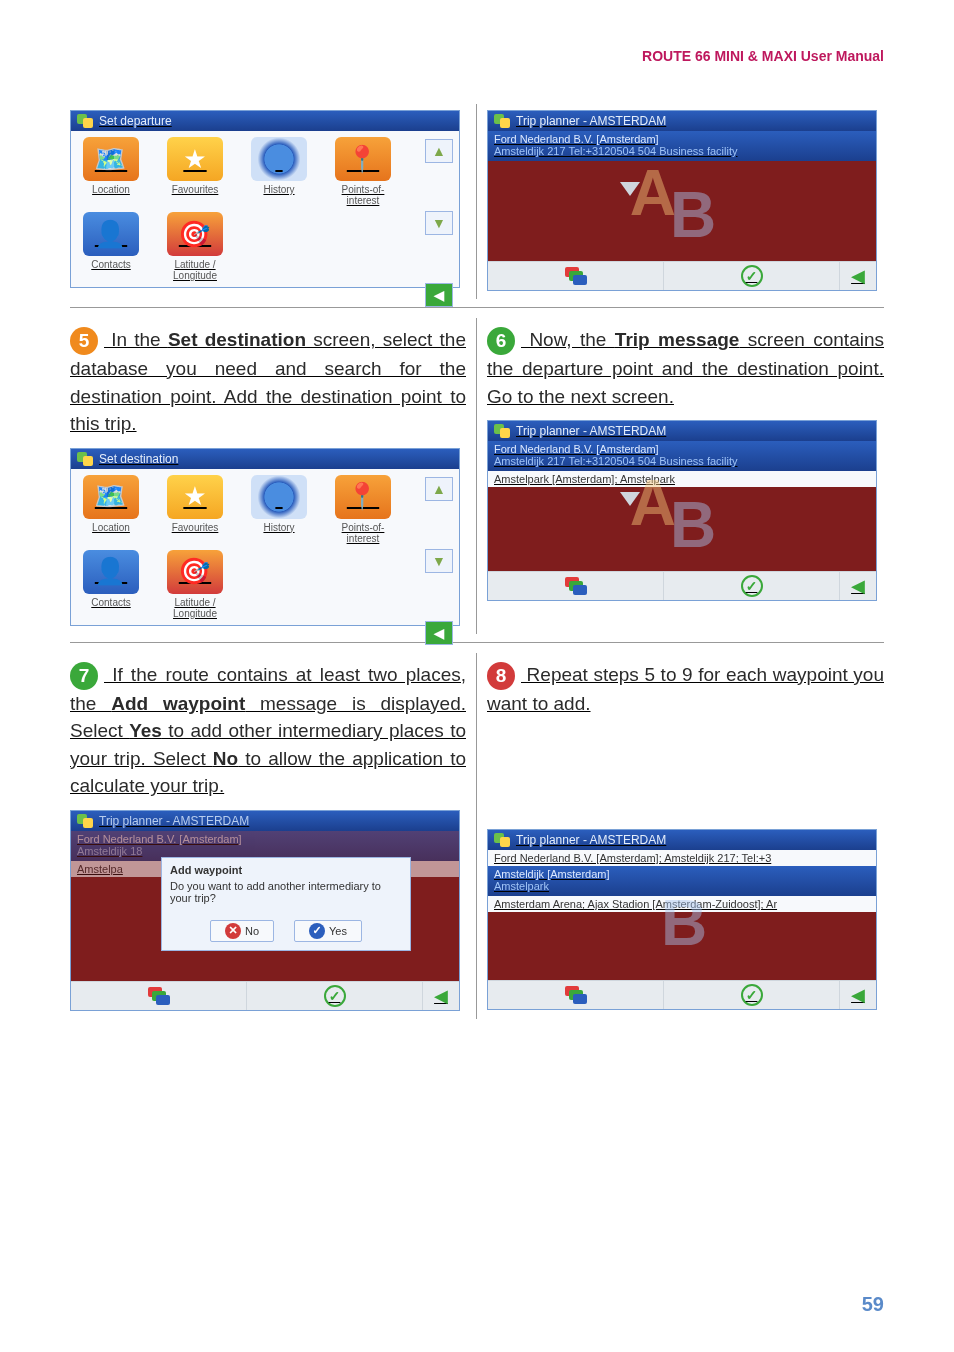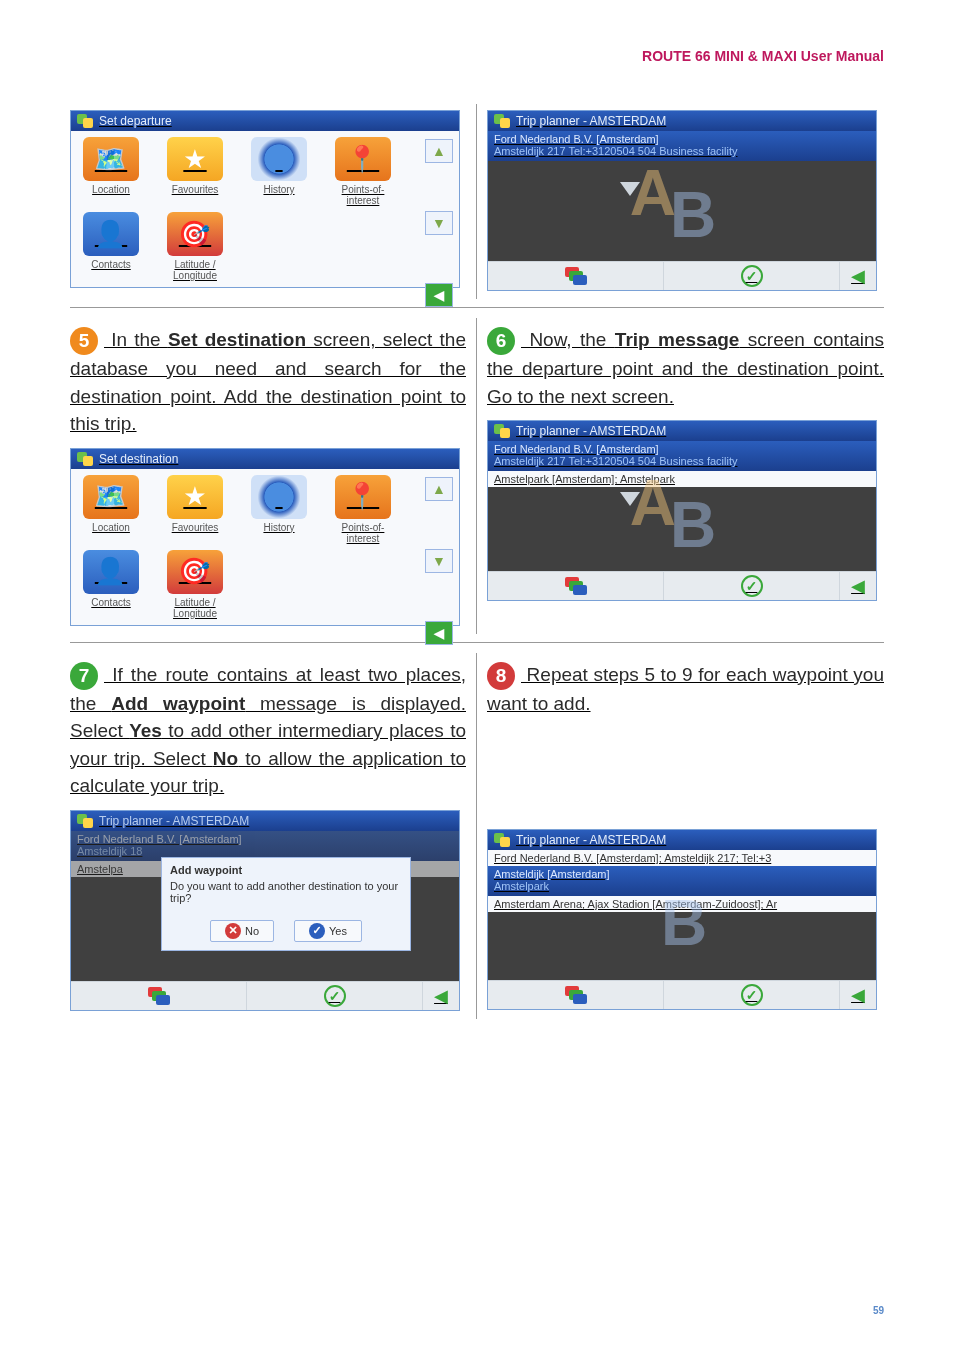--- a/index.html
+++ b/index.html
@@ -63,21 +63,21 @@
   .arrow-btn {
     width: 28px; height: 24px; border:1px solid #9cb6e3; background:#eef3fb;
     display:flex; align-items:center; justify-content:center; color:#7da84a; font-size:14px;
   }
   .play-btn {
     width: 28px; height: 24px; border:1px solid #9cb6e3; background:#3aa83a;
     display:flex; align-items:center; justify-content:center; color:#fff; font-size:14px;
   }
 
   
-  .tp-body { background: #404040; min-height: 130px; position:relative; }
+  .tp-body { background: #7f1d1d; min-height: 130px; position:relative; }
   .tp-body .entry {
     background: linear-gradient(#2b5ebd,#1b3f8e); color:#dce9ff; font-size:11px;
     padding: 2px 6px 4px 6px; margin: 0;
   }
   .tp-body .entry.selected { background: linear-gradient(#2b5ebd,#1b3f8e); }
   .tp-body .entry .sub { color:#9fc3f7; font-size:11px; display:block; }
   .tp-body .entry-plain { background:#f7f9fc; color:#333; font-size:11px; padding: 2px 6px; }
   .tp-body .watermark {
     position:absolute; inset:24px 0 30px 0; display:flex; align-items:center; justify-content:center;
     font-size:64px; font-weight:bold; letter-spacing:-4px;
@@ -120,21 +120,21 @@
     display:flex; align-items:center; gap:4px; border:1px solid #9cb6e3;
     background:#f7f9fc; padding:2px 14px; font-size:11px; border-radius:2px;
   }
   .circ { width:16px;height:16px;border-radius:50%;display:inline-flex;align-items:center;justify-content:center;color:#fff;font-size:11px;font-weight:bold;}
   .circ-red{background:#d23b3b;}
   .circ-blue{background:#2b5ebd;}
 
   .dim-title { color:#b7cdef; }
   .dim-entry { opacity:.55; }
 
-  .page-num { position:absolute; bottom:36px; right:70px; color:#5a8ac9; font-weight:bold; font-size:10px; }
+  .page-num { position:absolute; bottom:36px; right:70px; color:#5a8ac9; font-weight:bold; font-size:20px; }
 </style>
 </head>
 <body>
 
 <div class="page">
   <div class="header-text">ROUTE 66 MINI &amp; MAXI User Manual</div>
 
   <div class="row">
     <div class="two-col">
       <div class="col col-left">
@@ -284,21 +284,21 @@
           <div class="tp-body" style="min-height:150px;">
             <div class="entry dim-entry">
               <span>Ford Nederland B.V. [Amsterdam]</span>
               <span class="sub">Amsteldijk 18</span>
             </div>
             <div class="entry-plain dim-entry">
               <span>Amstelpa</span>
             </div>
             <div class="dialog">
               <div class="dlg-title">Add waypoint</div>
-              <div>Do you want to add another destination to your trip?</div>
+              <div>Do you want to add another intermediary to your trip?</div>
               <div class="dlg-btns">
                 <div class="dlg-btn">
                   <span class="circ circ-red">✕</span>
                   <span>No</span>
                 </div>
                 <div class="dlg-btn">
                   <span class="circ circ-blue">✓</span>
                   <span>Yes</span>
                 </div>
               </div>

